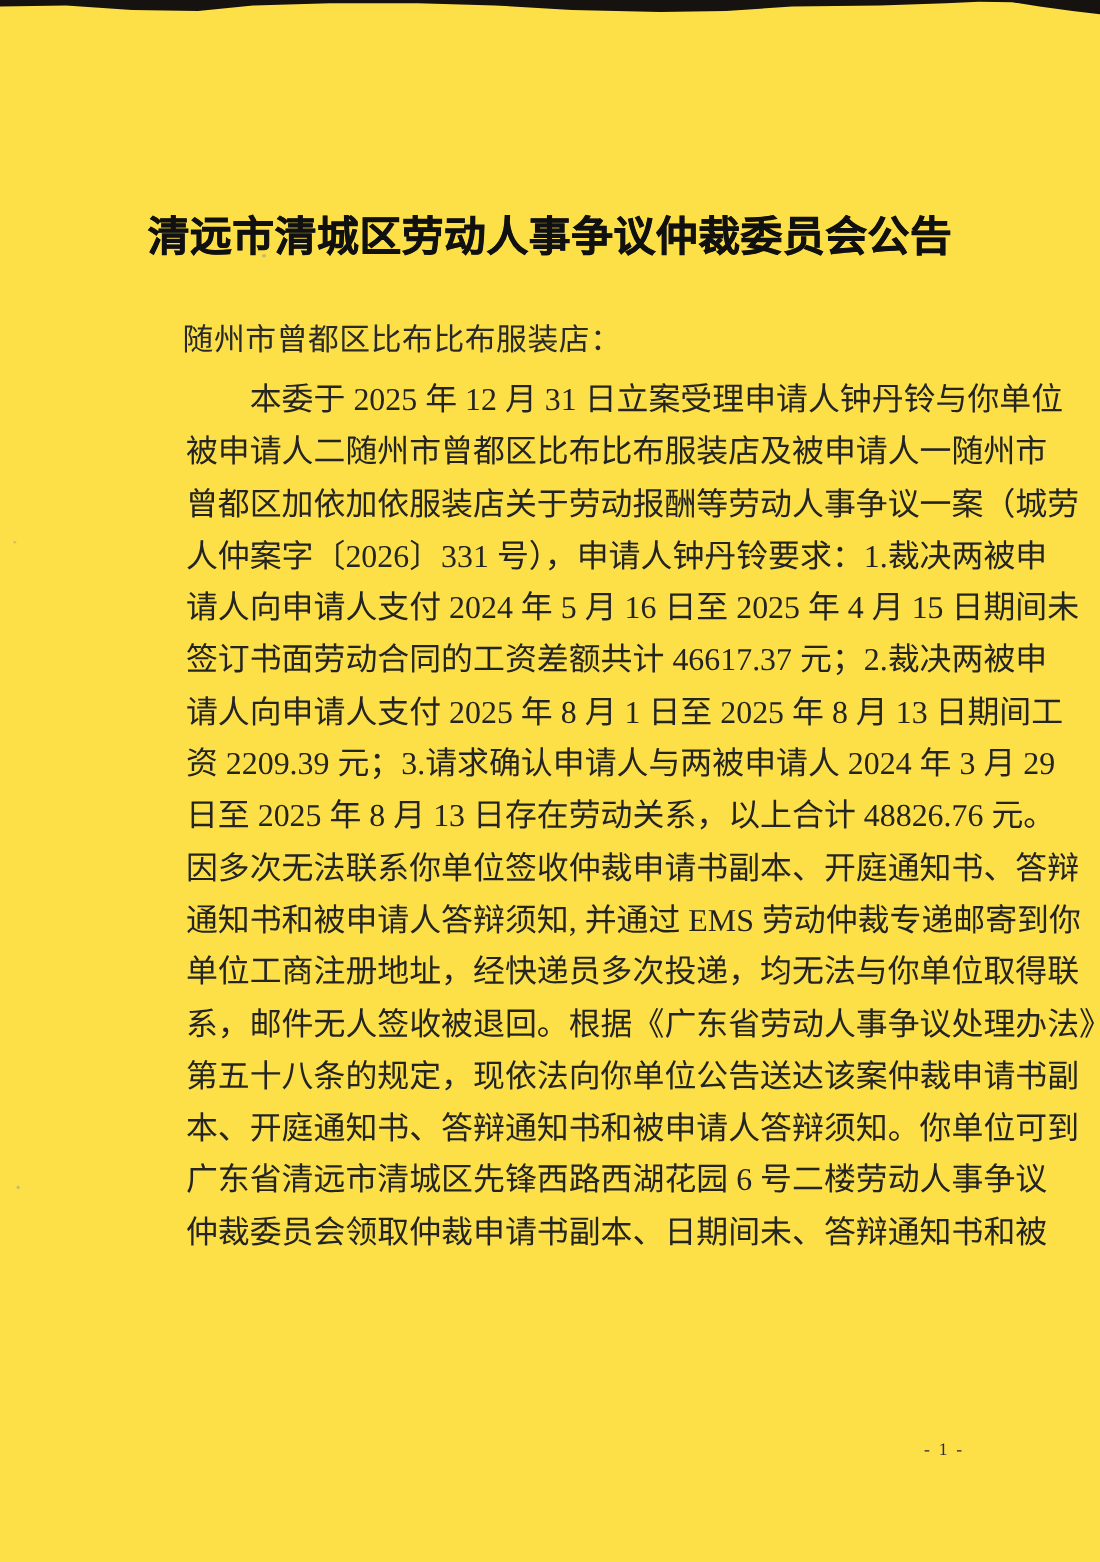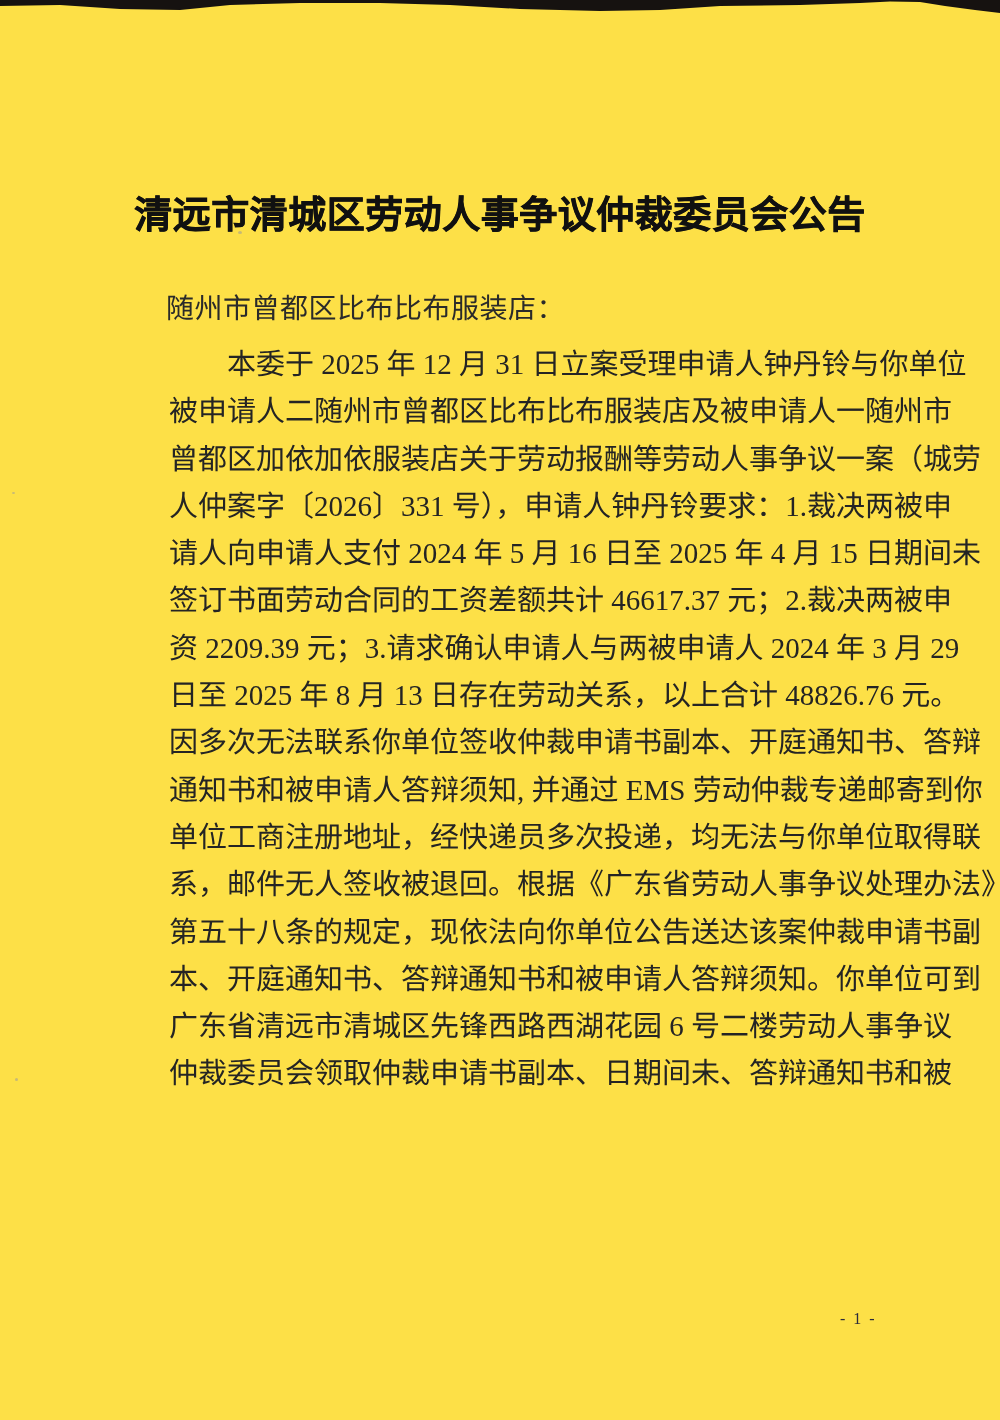--- a/index.html
+++ b/index.html
@@ -116,20 +116,21 @@
       <div class="line">被申请人二随州市曾都区比布比布服装店及被申请人一随州市</div>
 
       <div class="line">曾都区加依加依服装店关于劳动报酬等劳动人事争议一案（城劳</div>
 
       <div class="line">人仲案字〔2026〕331 号），申请人钟丹铃要求：1.裁决两被申</div>
 
       <div class="line">请人向申请人支付 2024 年 5 月 16 日至 2025 年 4 月 15 日期间未</div>
 
       <div class="line">签订书面劳动合同的工资差额共计 46617.37 元；2.裁决两被申</div>
 
+      <div class="line">请人向申请人支付 2025 年 8 月 1 日至 2025 年 8 月 13 日期间工</div>
 
       <div class="line">资 2209.39 元；3.请求确认申请人与两被申请人 2024 年 3 月 29</div>
 
       <div class="line">日至 2025 年 8 月 13 日存在劳动关系，以上合计 48826.76 元。</div>
 
       <div class="line">因多次无法联系你单位签收仲裁申请书副本、开庭通知书、答辩</div>
 
       <div class="line">通知书和被申请人答辩须知, 并通过 EMS 劳动仲裁专递邮寄到你</div>
 
       <div class="line">单位工商注册地址，经快递员多次投递，均无法与你单位取得联</div>

